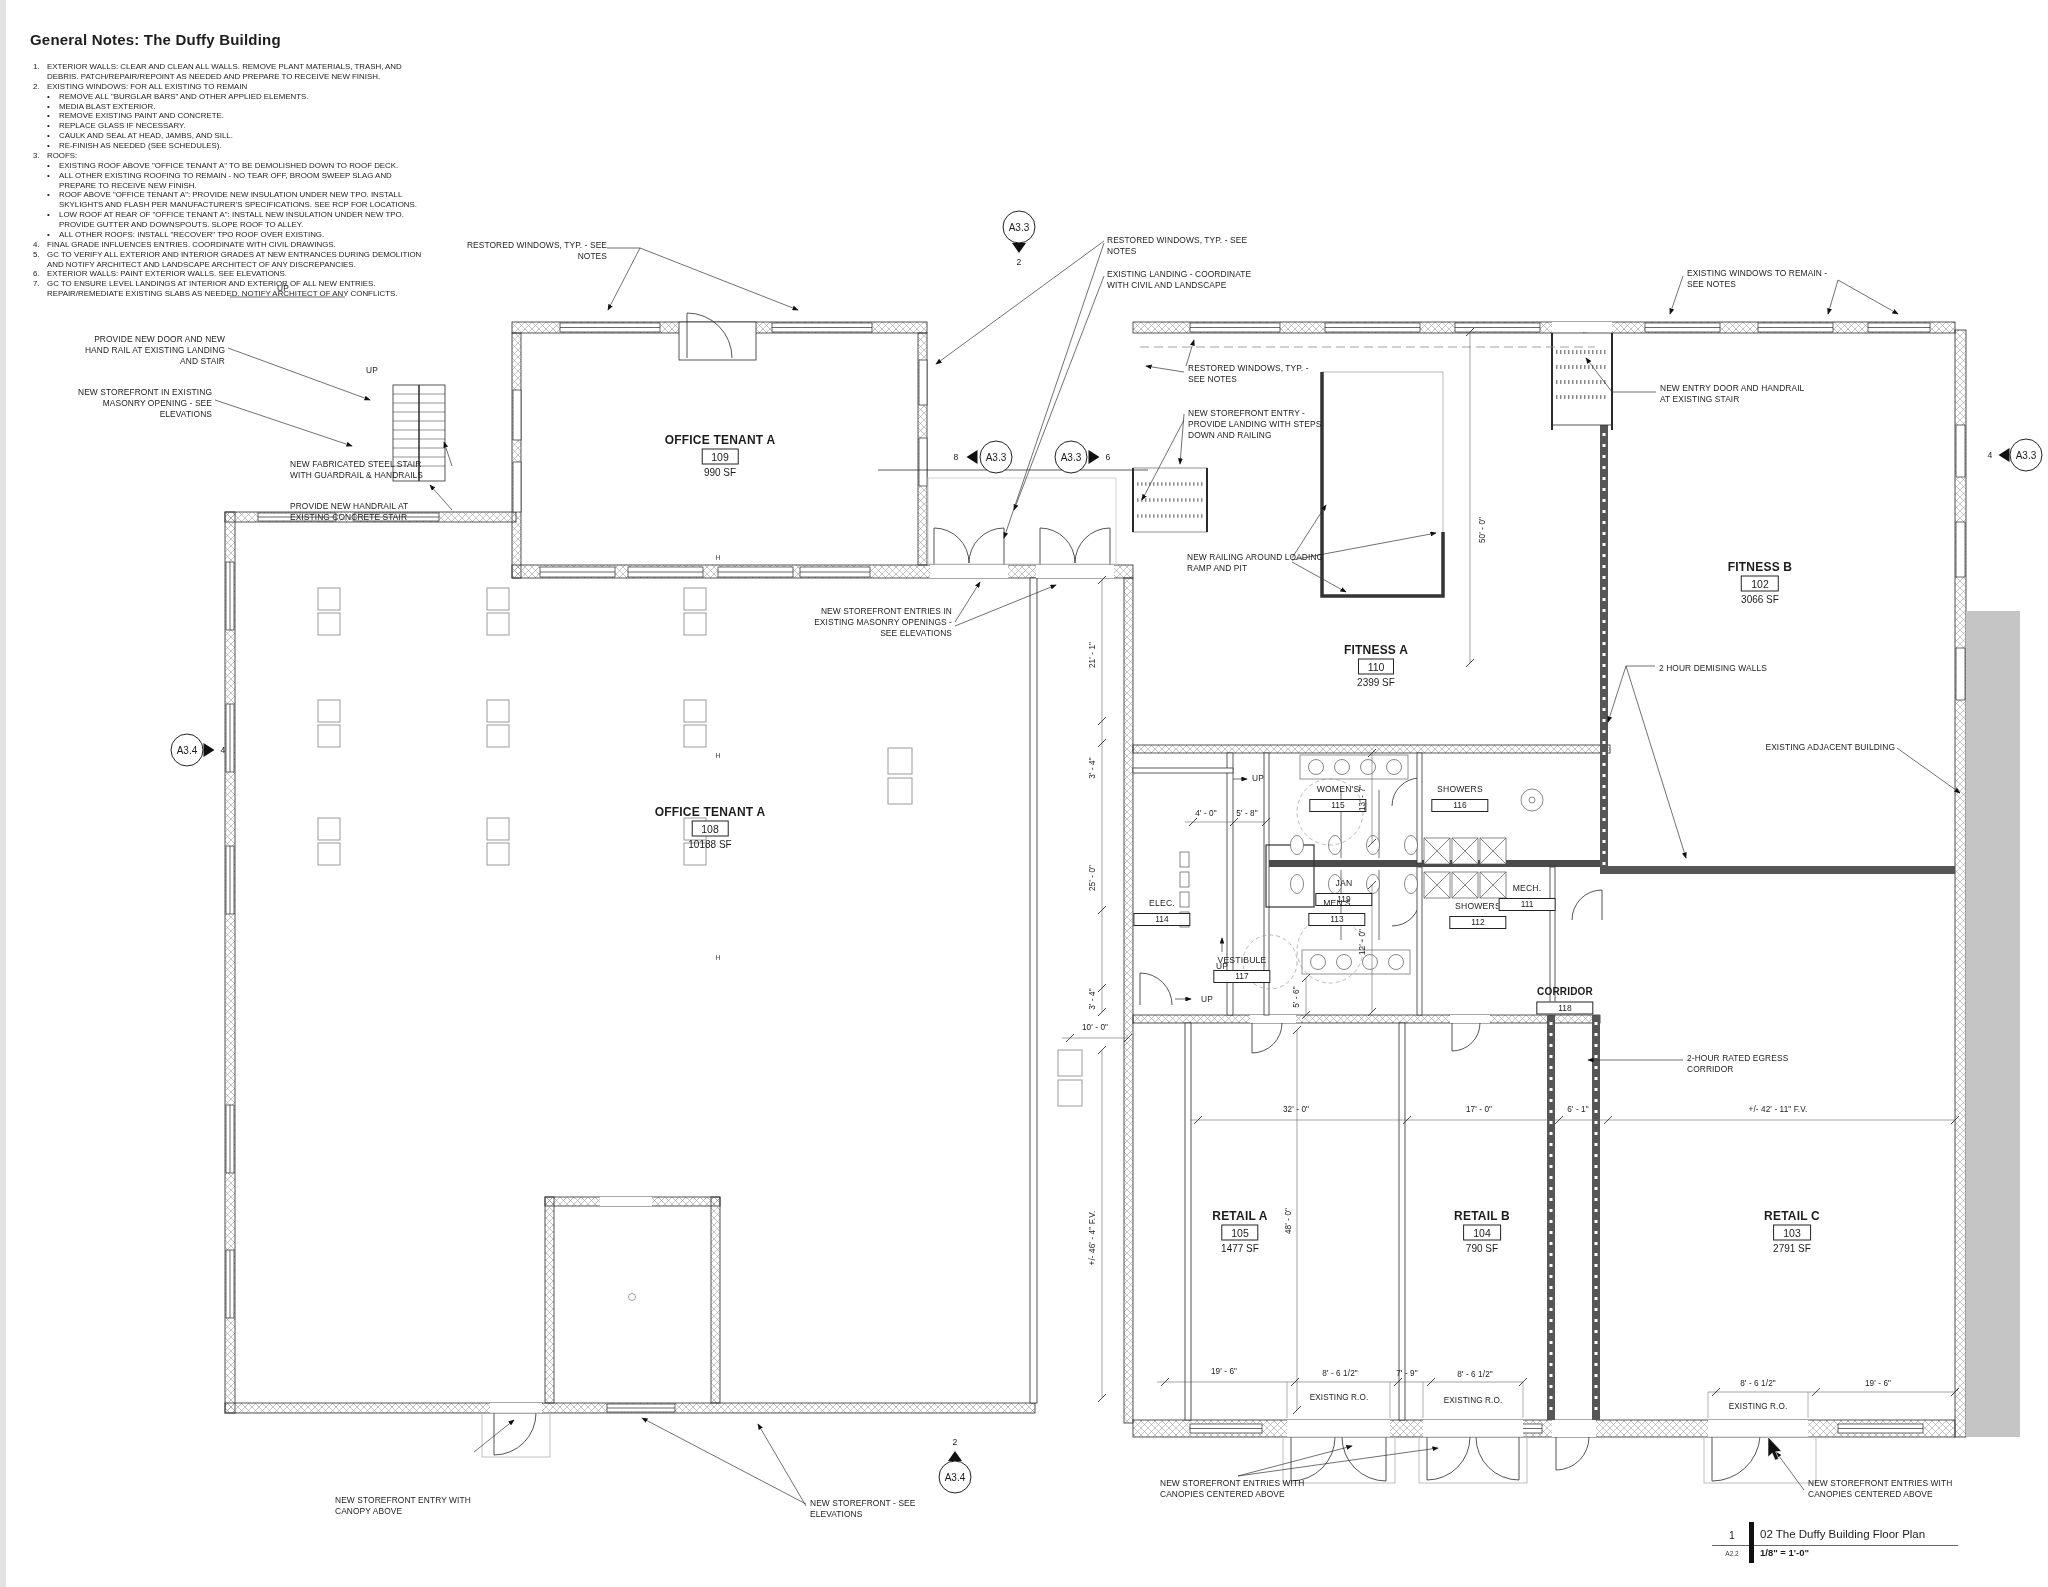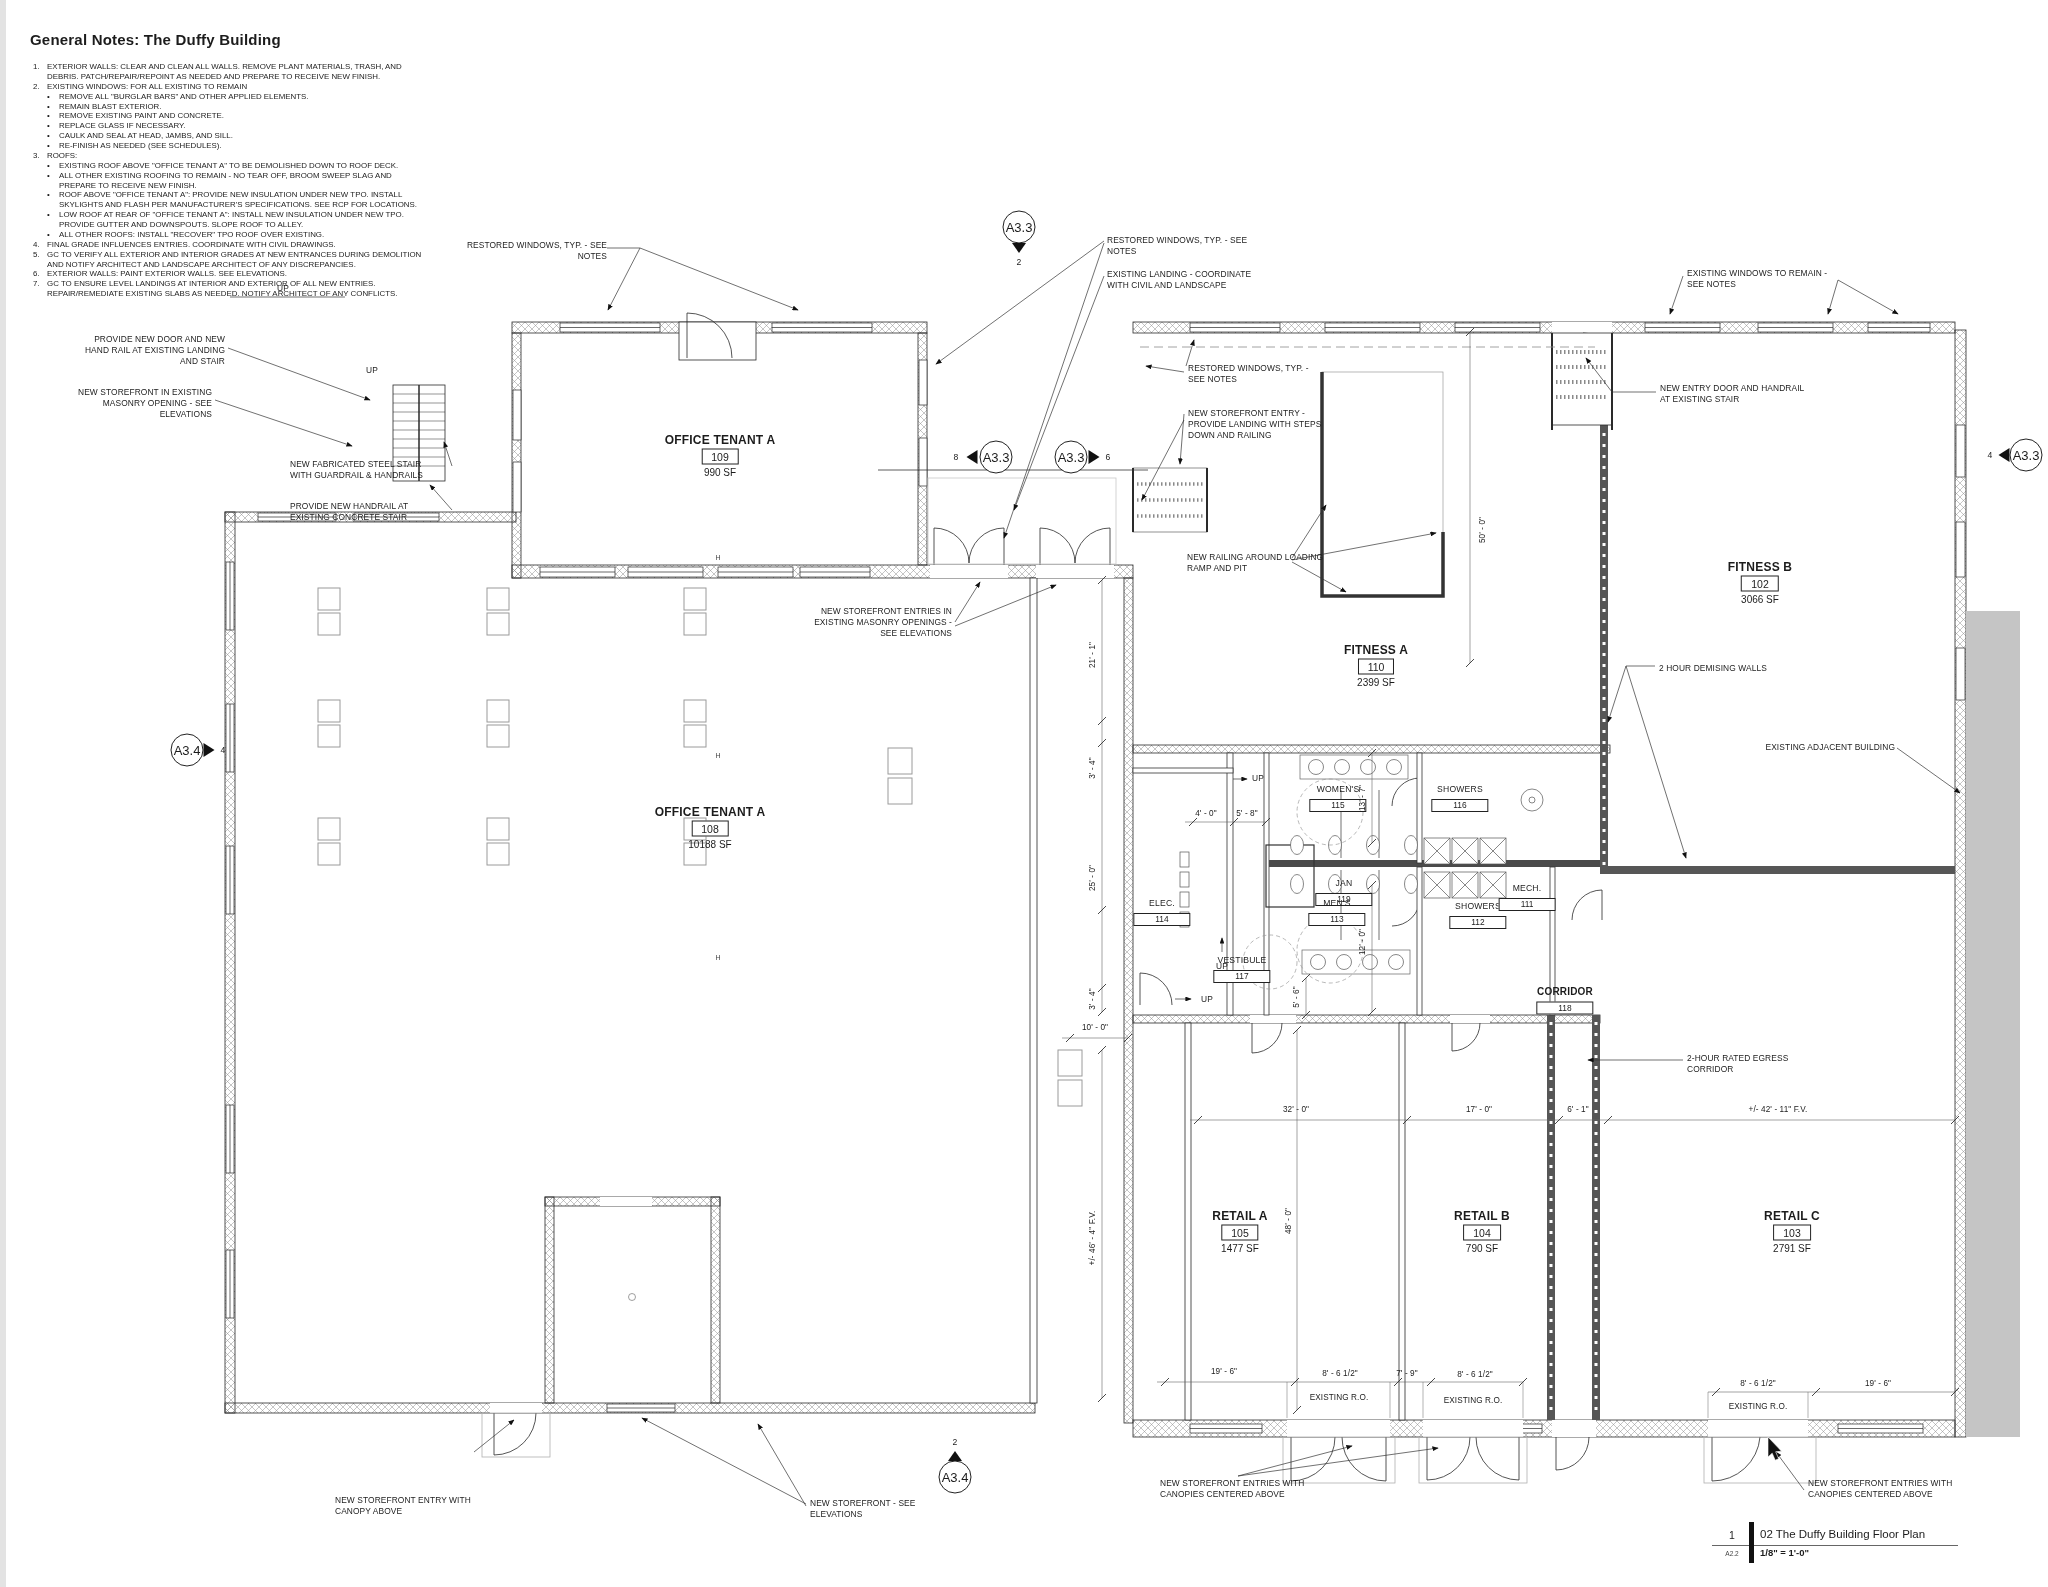--- a/index.html
+++ b/index.html
@@ -16,21 +16,21 @@
   .htag{font-size:7px;color:#444;}
   .room{position:absolute;transform:translate(-50%,-50%);text-align:center;}
   .rname{font-weight:bold;font-size:12px;letter-spacing:.2px;}
   .nbx{display:inline-block;border:1.2px solid #222;background:#fff;padding:0 9px;margin:2px 0;
        font-size:10.5px;line-height:14px;}
   .rarea{font-size:10px;}
   .room.sm .rname{font-size:8.6px;font-weight:normal;}
   .room.sm .nbx{padding:0 21px;font-size:8.4px;line-height:11px;border-width:1px;}
   .room.bigc .rname{font-weight:bold;}
   .balloon{position:absolute;width:31px;height:31px;border:1px solid #222;border-radius:50%;background:#fff;
-           display:flex;align-items:center;justify-content:center;font-size:13px;
+           display:flex;align-items:center;justify-content:center;font-size:10px;
            transform:translate(-50%,-50%);}
   .mnum{position:absolute;font-size:8.6px;transform:translate(-50%,-50%);}
   .tri{position:absolute;width:0;height:0;transform:translate(-50%,-50%);}
   .tri.r{border-top:7px solid transparent;border-bottom:7px solid transparent;border-left:11px solid #111;}
   .tri.l{border-top:7px solid transparent;border-bottom:7px solid transparent;border-right:11px solid #111;}
   .tri.d{border-left:7px solid transparent;border-right:7px solid transparent;border-top:10px solid #111;}
   .tri.u{border-left:7px solid transparent;border-right:7px solid transparent;border-bottom:10px solid #111;}
   
   #notes{position:absolute;left:33px;top:62px;width:394px;}
   #notes-title{position:absolute;left:30px;top:31px;font-size:15px;font-weight:bold;letter-spacing:.2px;}
@@ -415,21 +415,21 @@
       <div class="nrow">
         <span class="nm">2.</span>
         <span class="nt">EXISTING WINDOWS: FOR ALL EXISTING TO REMAIN</span>
       </div>
       <div class="nrow ind">
         <span class="nm">•</span>
         <span class="nt">REMOVE ALL "BURGLAR BARS" AND OTHER APPLIED ELEMENTS.</span>
       </div>
       <div class="nrow ind">
         <span class="nm">•</span>
-        <span class="nt">REMAIN BLAST EXTERIOR.</span>
+        <span class="nt">MEDIA BLAST EXTERIOR.</span>
       </div>
       <div class="nrow ind">
         <span class="nm">•</span>
         <span class="nt">REMOVE EXISTING PAINT AND CONCRETE.</span>
       </div>
       <div class="nrow ind">
         <span class="nm">•</span>
         <span class="nt">REPLACE GLASS IF NECESSARY.</span>
       </div>
       <div class="nrow ind">

